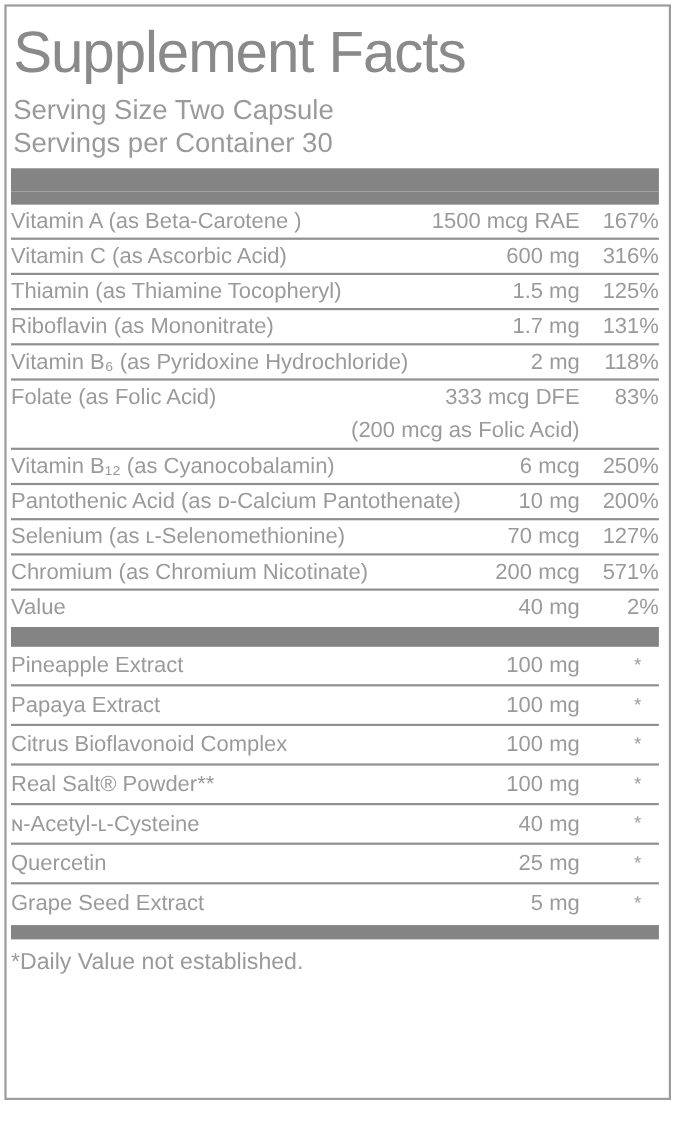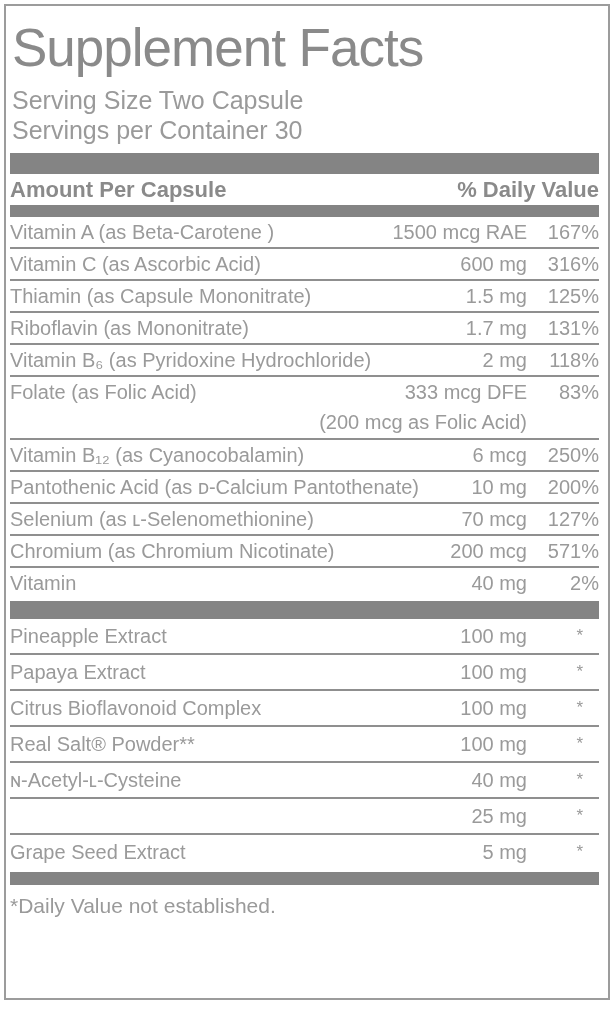--- a/index.html
+++ b/index.html
@@ -59,24 +59,20 @@
 <div class="frame">
   <div class="title">Supplement Facts</div>
 
   <div class="serving-block">
     <div class="serving">Serving Size Two Capsule</div>
     <div class="serving">Servings per Container 30</div>
   </div>
 
   <div class="bar b1"></div>
 
-  <div class="head-row">
-    <span>Amount Per Capsule</span>
-    <span>% Daily Value</span>
-  </div>
 
   <div class="bar b2"></div>
 
   <div id="main-rows">
   <div class="row">
     <div class="name-col">
       <div class="name-line1">Vitamin A (as Beta-Carotene )</div>
     </div>
     <div class="amount-col">1500 mcg RAE</div>
     <div class="pct-col">167%</div>
@@ -86,21 +82,21 @@
     <div class="name-col">
       <div class="name-line1">Vitamin C (as Ascorbic Acid)</div>
     </div>
     <div class="amount-col">600 mg</div>
     <div class="pct-col">316%</div>
   </div>
 
 
   <div class="row">
     <div class="name-col">
-      <div class="name-line1">Thiamin (as Capsule Mononitrate)</div>
+      <div class="name-line1">Thiamin (as Thiamine Tocopheryl)</div>
     </div>
     <div class="amount-col">1.5 mg</div>
     <div class="pct-col">125%</div>
   </div>
 
   <div class="row">
     <div class="name-col">
       <div class="name-line1">Riboflavin (as Mononitrate)</div>
     </div>
     <div class="amount-col">1.7 mg</div>
@@ -151,21 +147,21 @@
   <div class="row">
     <div class="name-col">
       <div class="name-line1">Chromium (as Chromium Nicotinate)</div>
     </div>
     <div class="amount-col">200 mcg</div>
     <div class="pct-col">571%</div>
   </div>
 
   <div class="row no-border">
     <div class="name-col">
-      <div class="name-line1">Vitamin</div>
+      <div class="name-line1">Value</div>
     </div>
     <div class="amount-col">40 mg</div>
     <div class="pct-col">2%</div>
   </div>
 </div>
 
   <div class="bar b3"></div>
 
   <div id="other-rows">
   <div class="row">
@@ -202,20 +198,23 @@
 
   <div class="row">
     <div class="name-col">
       <div class="name-line1">ɴ-Acetyl-ʟ-Cysteine</div>
     </div>
     <div class="amount-col">40 mg</div>
     <div class="pct-col asterisk">*</div>
   </div>
 
   <div class="row">
+    <div class="name-col">
+      <div class="name-line1">Quercetin</div>
+    </div>
     <div class="amount-col">25 mg</div>
     <div class="pct-col asterisk">*</div>
   </div>
 
   <div class="row no-border">
     <div class="name-col">
       <div class="name-line1">Grape Seed Extract</div>
     </div>
     <div class="amount-col">5 mg</div>
     <div class="pct-col asterisk">*</div>

